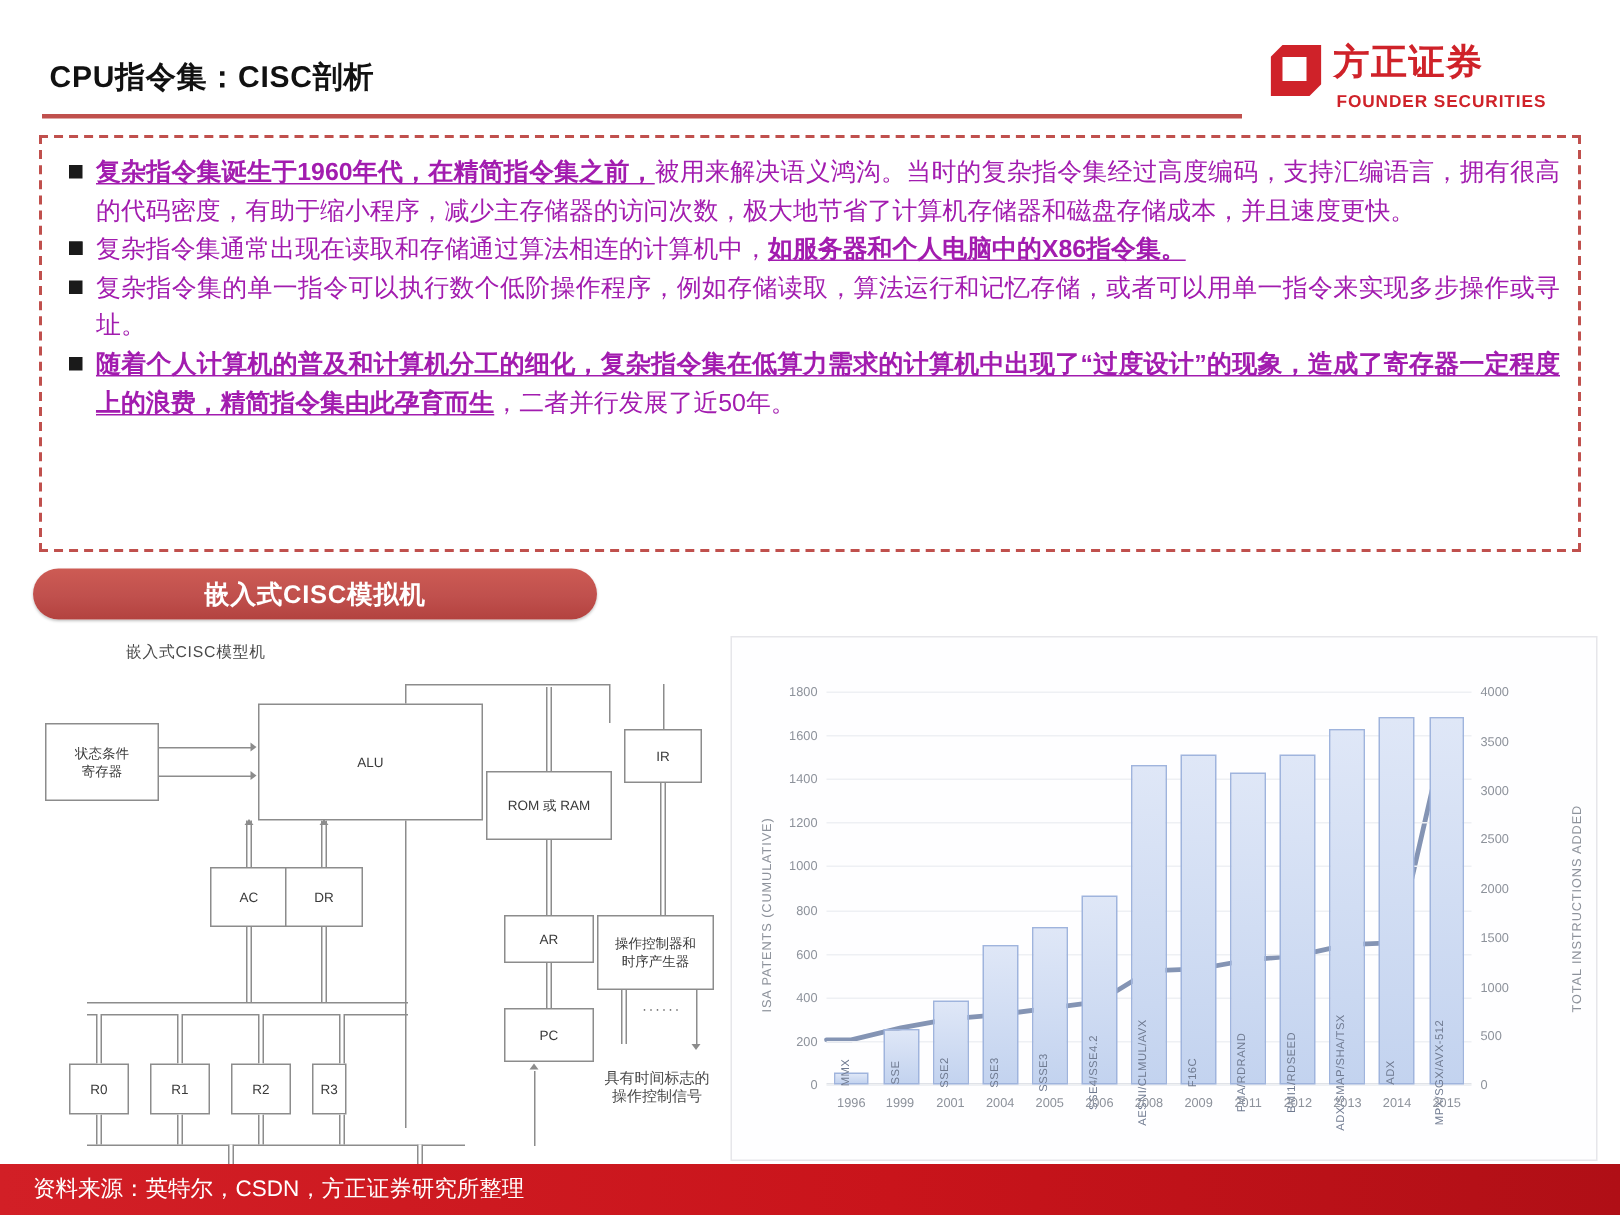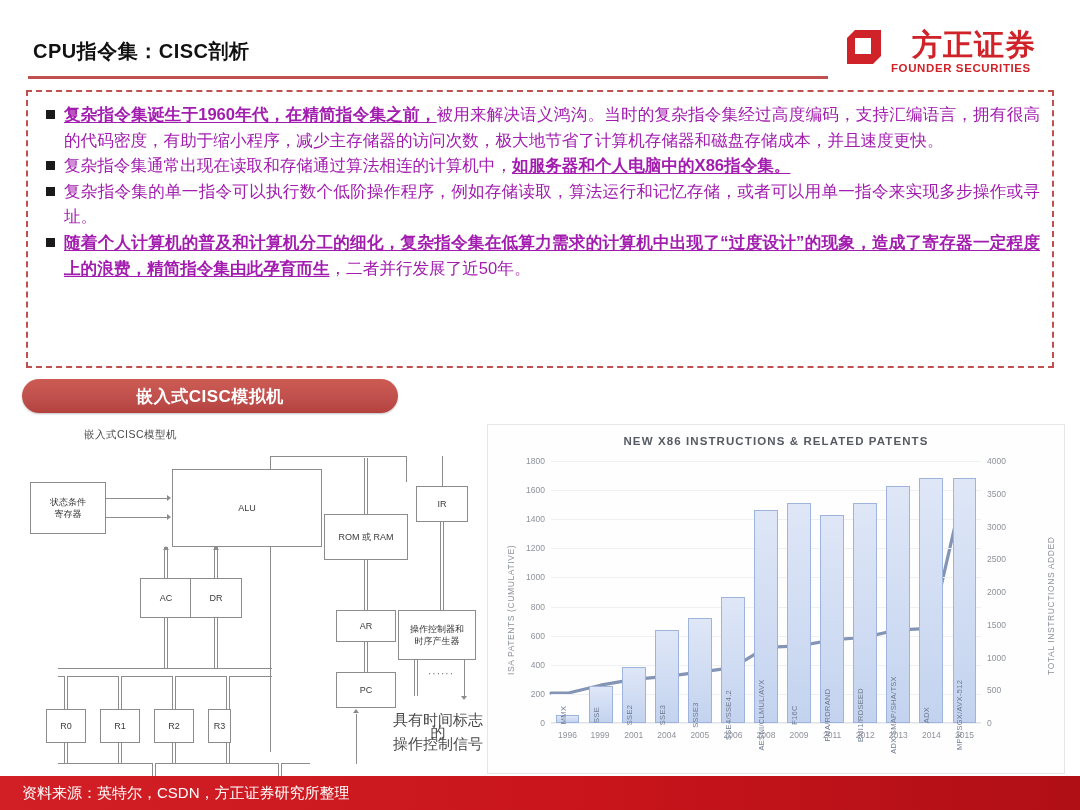--- a/index.html
+++ b/index.html
@@ -25,22 +25,22 @@
   .logo-mark{
     position:absolute;left:0;top:4px;width:34px;height:34px;
     background:#cf2229;
     clip-path:polygon(8px 0,34px 0,34px 26px,26px 34px,0 34px,0 8px);
   }
   .logo-mark:after{
     content:"";position:absolute;left:8px;top:8px;width:16px;height:16px;
     background:#fff;transform:rotate(0deg);
   }
   .logo-cn{
-    position:absolute;left:42px;top:-1px;font-size:30px;font-weight:bold;
-    color:#cf2229;letter-spacing:1px;white-space:nowrap;margin-left:23px;
+    position:absolute;left:42px;top:-1px;font-size:24px;font-weight:bold;
+    color:#cf2229;letter-spacing:1px;white-space:nowrap;
   }
   .logo-en{
     position:absolute;left:44px;top:36px;font-size:11.5px;font-weight:bold;
     color:#cf2229;letter-spacing:.6px;white-space:nowrap;
   }
 
   
   .body-box{
     position:absolute;left:26px;top:90px;width:1028px;height:278px;
     border:2px dashed #c0504d;background:#fff;box-sizing:border-box;
@@ -93,21 +93,21 @@
   }
   .dbus.v{
     border:none;border-left:1px solid #8c8c8c;border-right:1px solid #8c8c8c;
     width:4px;height:auto;
   }
   .arrow-up,.arrow-dn,.arrow-rt{position:absolute;width:0;height:0;}
   .arrow-up{border-left:3px solid transparent;border-right:3px solid transparent;border-bottom:4px solid #8c8c8c;}
   .arrow-dn{border-left:3px solid transparent;border-right:3px solid transparent;border-top:4px solid #8c8c8c;}
   .arrow-rt{border-top:3px solid transparent;border-bottom:3px solid transparent;border-left:4px solid #8c8c8c;}
   .dg-note{
-    position:absolute;font-size:15px;color:#4a4a4a;text-align:center;line-height:12px;
+    position:absolute;font-size:10px;color:#4a4a4a;text-align:center;line-height:12px;
   }
   .dots{position:absolute;font-size:10px;color:#6a6a6a;letter-spacing:1px;}
 
   
   .chart-card{
     position:absolute;left:487px;top:424px;width:578px;height:350px;
     background:#fefeff;border:1px solid #e6e6ea;box-sizing:border-box;
   }
   .chart-title{
     position:absolute;left:0;right:0;top:10px;text-align:center;
@@ -244,21 +244,20 @@
     <div class="node" style="left:374px;top:186px;width:78px;height:50px;">操作控制器和<br>时序产生器</div>
     <div class="dbus v" style="left:416px;top:158px;height:28px;"></div>
     <div class="dbus v" style="left:390px;top:236px;height:36px;"></div>
     <div class="wire v" style="left:440px;top:236px;height:36px;"></div>
     <div class="arrow-dn" style="left:437px;top:272px;"></div>
     <div class="dots" style="left:404px;top:244px;">······</div>
     <div class="dg-note" style="left:364px;top:290px;width:100px;">具有时间标志的<br>操作控制信号</div>
   </div>
 
   <div class="chart-card">
-    <div class="chart-title">NEW X86 INSTRUCTIONS &amp; RELATED PATENTS</div>
     <div class="plot" id="plot">
       <div class="axis-base"></div>
       <svg class="line-svg" id="line-svg" width="430" height="262">
           <path d="M 0,232.2 L 16.5,232.2 L 49.6,224.2 L 82.7,218.3 L 115.8,215.4 L 148.8,211.1 L 181.9,206.7 L 215.0,186.3 L 248.1,184.9 L 281.2,179.0 L 314.2,176.1 L 347.3,168.8 L 380.4,167.4 L 413.5,23.3" fill="none" stroke="#8494b4" stroke-width="3.2" stroke-linejoin="round" stroke-linecap="round"></path>
         </svg>
     <div class="gridline" style="top: 262px;"></div>
         <div class="ytick" style="top: 262px;">0</div>
         <div class="gridline" style="top: 232.889px;"></div>
         <div class="ytick" style="top: 232.889px;">200</div>
         <div class="gridline" style="top: 203.778px;"></div>

